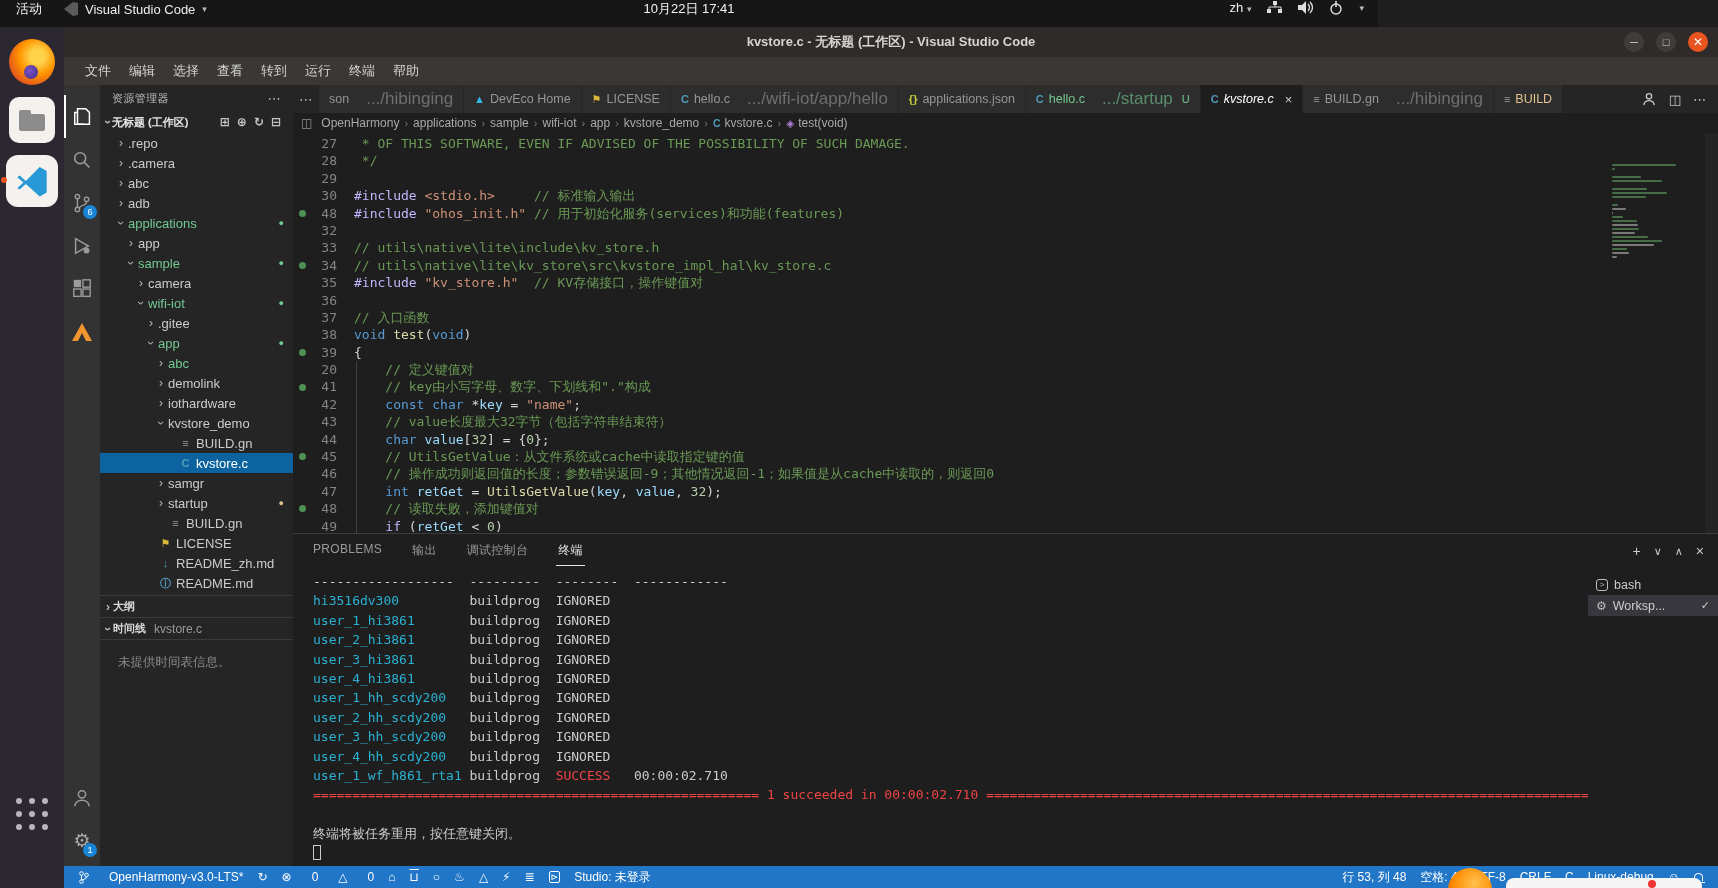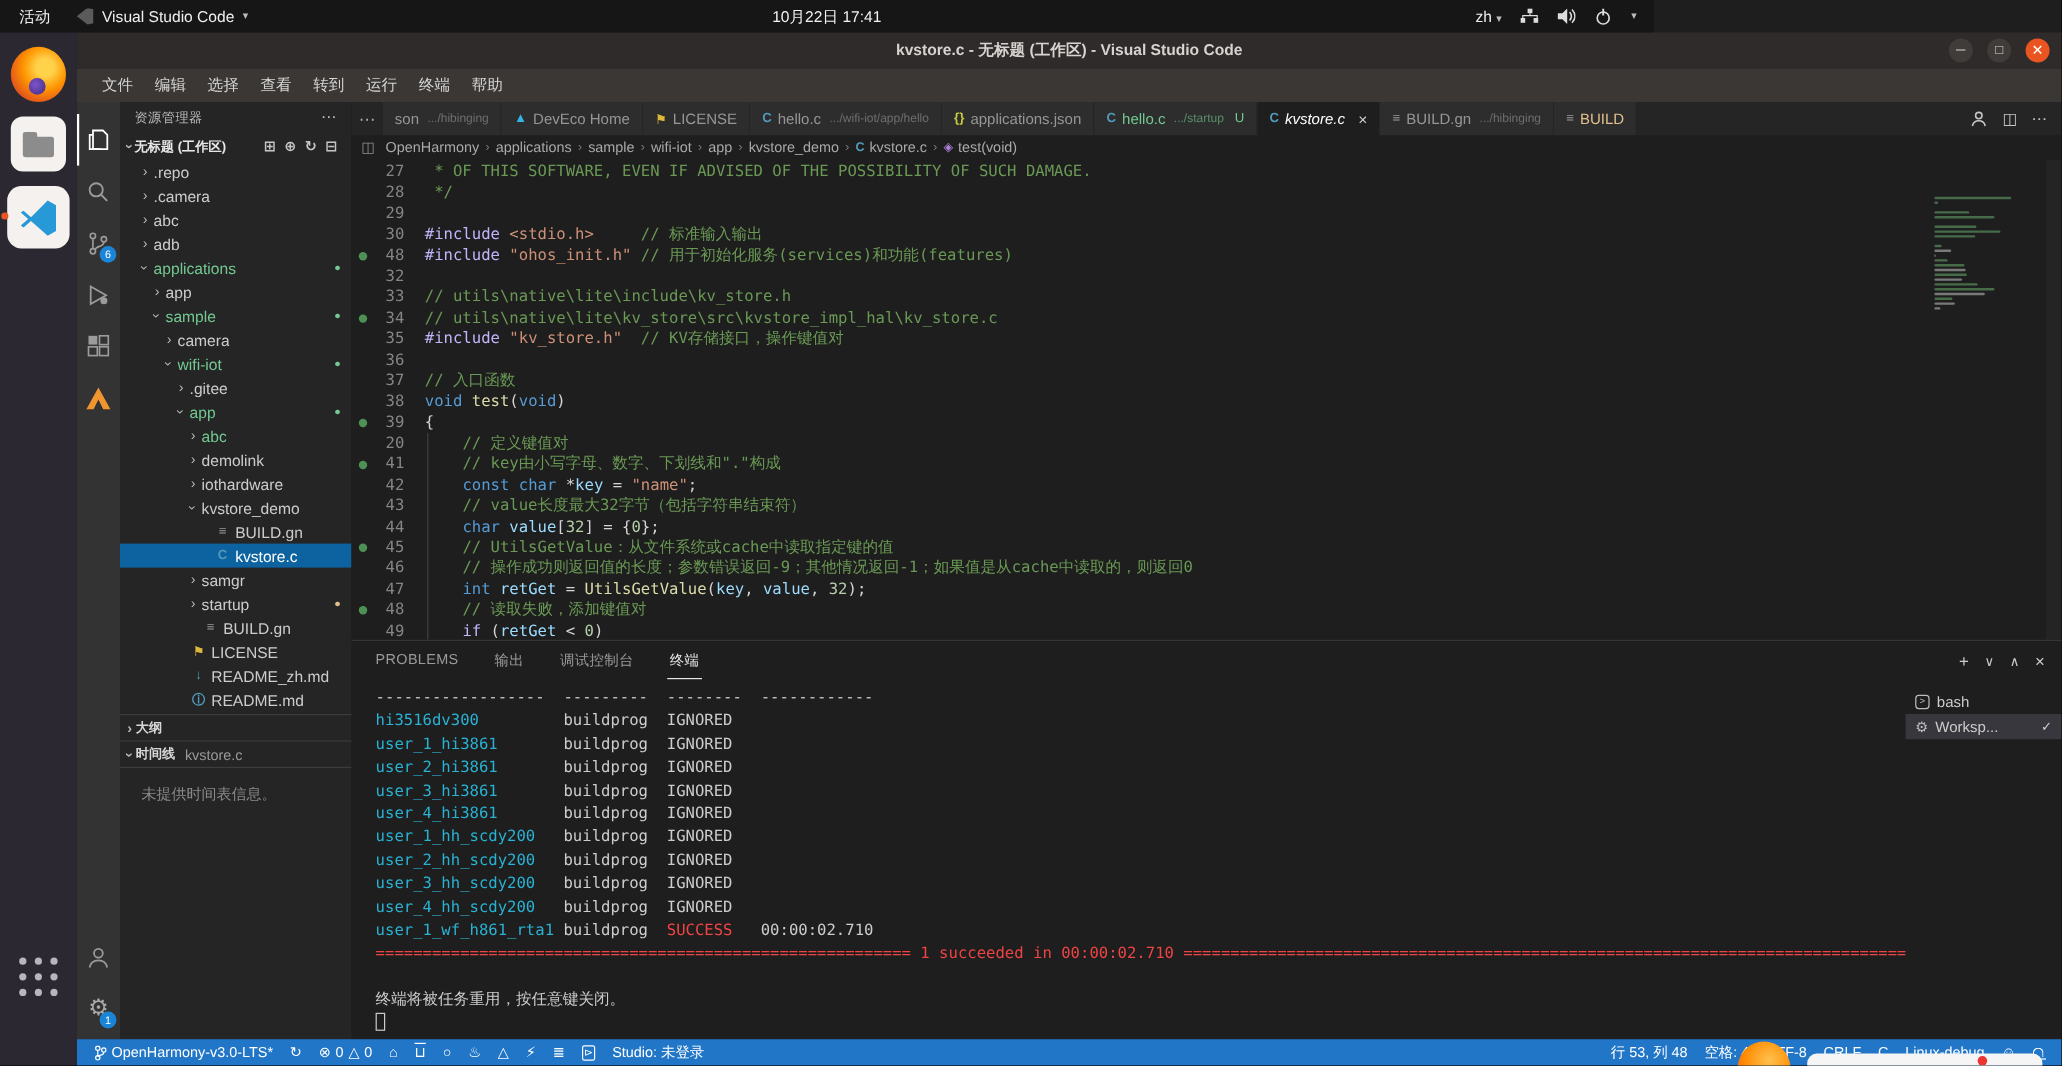--- a/index.html
+++ b/index.html
@@ -2,21 +2,21 @@
 <html><head>
 <meta charset="utf-8">
 <style>
   *{margin:0;padding:0;box-sizing:border-box}
   html,body{width:1718px;height:888px;overflow:hidden;background:#000;
     font-family:"Liberation Sans","DejaVu Sans",sans-serif;-webkit-font-smoothing:antialiased}
   .screen{position:relative;width:1718px;height:888px;background:#1e1e1e}
 
   
   .topbar{position:absolute;left:0;top:0;width:1378px;height:27px;background:#161616;
-    display:flex;align-items:center;color:#eee;font-size:13px;z-index:40}
+    display:flex;align-items:flex-start;color:#eee;font-size:13px;z-index:40}
   .tb-left{display:flex;align-items:center;gap:22px;margin-left:16px}
   .tb-appmenu{display:flex;align-items:center;gap:7px}
   .tb-appicon{width:14px;height:14px;background:#6d6d6d;clip-path:polygon(100% 8%,64% 0,0 50%,64% 100%,100% 92%);opacity:.8}
   .tb-caret{font-size:9px;color:#bbb}
   .tb-clock{position:absolute;left:50%;transform:translateX(-50%);font-size:13px;color:#f2f2f2}
   .tb-right{margin-left:auto;display:flex;align-items:center;gap:16px;margin-right:14px}
   .tb-right svg{display:block}
 
   
   .dock{position:absolute;left:0;top:27px;width:64px;height:861px;background:#2c2831;z-index:30}
@@ -82,21 +82,21 @@
 
   
   .editorcol{flex:1;display:flex;flex-direction:column;min-width:0}
   .tabbar{height:28px;background:#252526;display:flex;align-items:stretch;flex:none;overflow:hidden}
   .tab-overflow{display:flex;align-items:center;color:#adadad;padding:0 6px;font-size:14px}
   .tab{display:flex;align-items:center;gap:5px;padding:0 10px;font-size:12.5px;background:#2d2d2d;
     color:#969696;border-right:1px solid #252526;white-space:nowrap}
   .tab.active{background:#1e1e1e;color:#ffffff}
   .tab.active .tlabel{font-style:italic}
   .tab .tabicon{font-weight:bold;font-size:11px}
-  .tab .tdesc{font-size:10px;opacity:.62;margin-left:2px}
+  .tab .tdesc{font-size:17px;opacity:.62;margin-left:12px}
   .tab .tclose{margin-left:6px;color:#cfcfcf;font-size:13px}
   .tab.git-added,.tab.git-added .tdesc{color:#73c991}
   .tab.git-modified{color:#e2c08d}
   .tab .suffix{margin-left:4px;font-size:11px}
   .tab-actions{margin-left:auto;display:flex;align-items:center;gap:12px;padding:0 12px;color:#c5c5c5}
   .tab-actions .glyph{font-size:13px}
 
   .breadcrumb{height:20px;display:flex;align-items:center;background:#1e1e1e;font-size:12px;color:#a9a9a9;
     padding-left:8px;gap:3px;flex:none;white-space:nowrap}
   .bc-item{display:flex;align-items:center;gap:4px}
@@ -133,21 +133,21 @@
   .ts-row{height:21px;display:flex;align-items:center;gap:6px;padding:0 8px}
   .ts-row.selected{background:#37373d}
   .ts-ic{width:12px;height:12px;border:1px solid #bdbdbd;border-radius:3px;font-size:8px;display:flex;
     align-items:center;justify-content:center;color:#bdbdbd;flex:none}
   .ts-ic.plain{border:none;font-size:12px;width:auto}
   .ts-check{margin-left:auto;font-size:11px}
 
   
   .statusbar{height:22px;background:#2176c7;display:flex;align-items:center;color:#fff;font-size:12px;
     flex:none;padding:0 8px;position:relative;z-index:20}
-  .sb-item{display:flex;align-items:center;gap:4px;padding:0 7px;white-space:nowrap}
+  .sb-item{display:flex;align-items:center;gap:20px;padding:0 7px;white-space:nowrap}
   .sb-item .ig{font-size:12px}
   .sb-spacer{flex:1}
   .i-trash{text-decoration:overline}
   .css-bell{width:9px;height:8px;border:1.5px solid #fff;border-bottom:none;border-radius:5px 5px 0 0;position:relative;display:inline-block}
   .css-bell::after{content:"";position:absolute;left:-3px;right:-3px;bottom:-2px;height:1.5px;background:#fff}
 
   
   .toast-orange{position:absolute;left:1448px;top:868px;width:44px;height:44px;border-radius:50%;
     background:radial-gradient(circle at 60% 35%,#ffc14d,#ff8a00 55%,#e0451d);z-index:60}
   .toast-panel{position:absolute;left:1506px;top:878px;width:196px;height:12px;border-radius:8px 8px 0 0;

